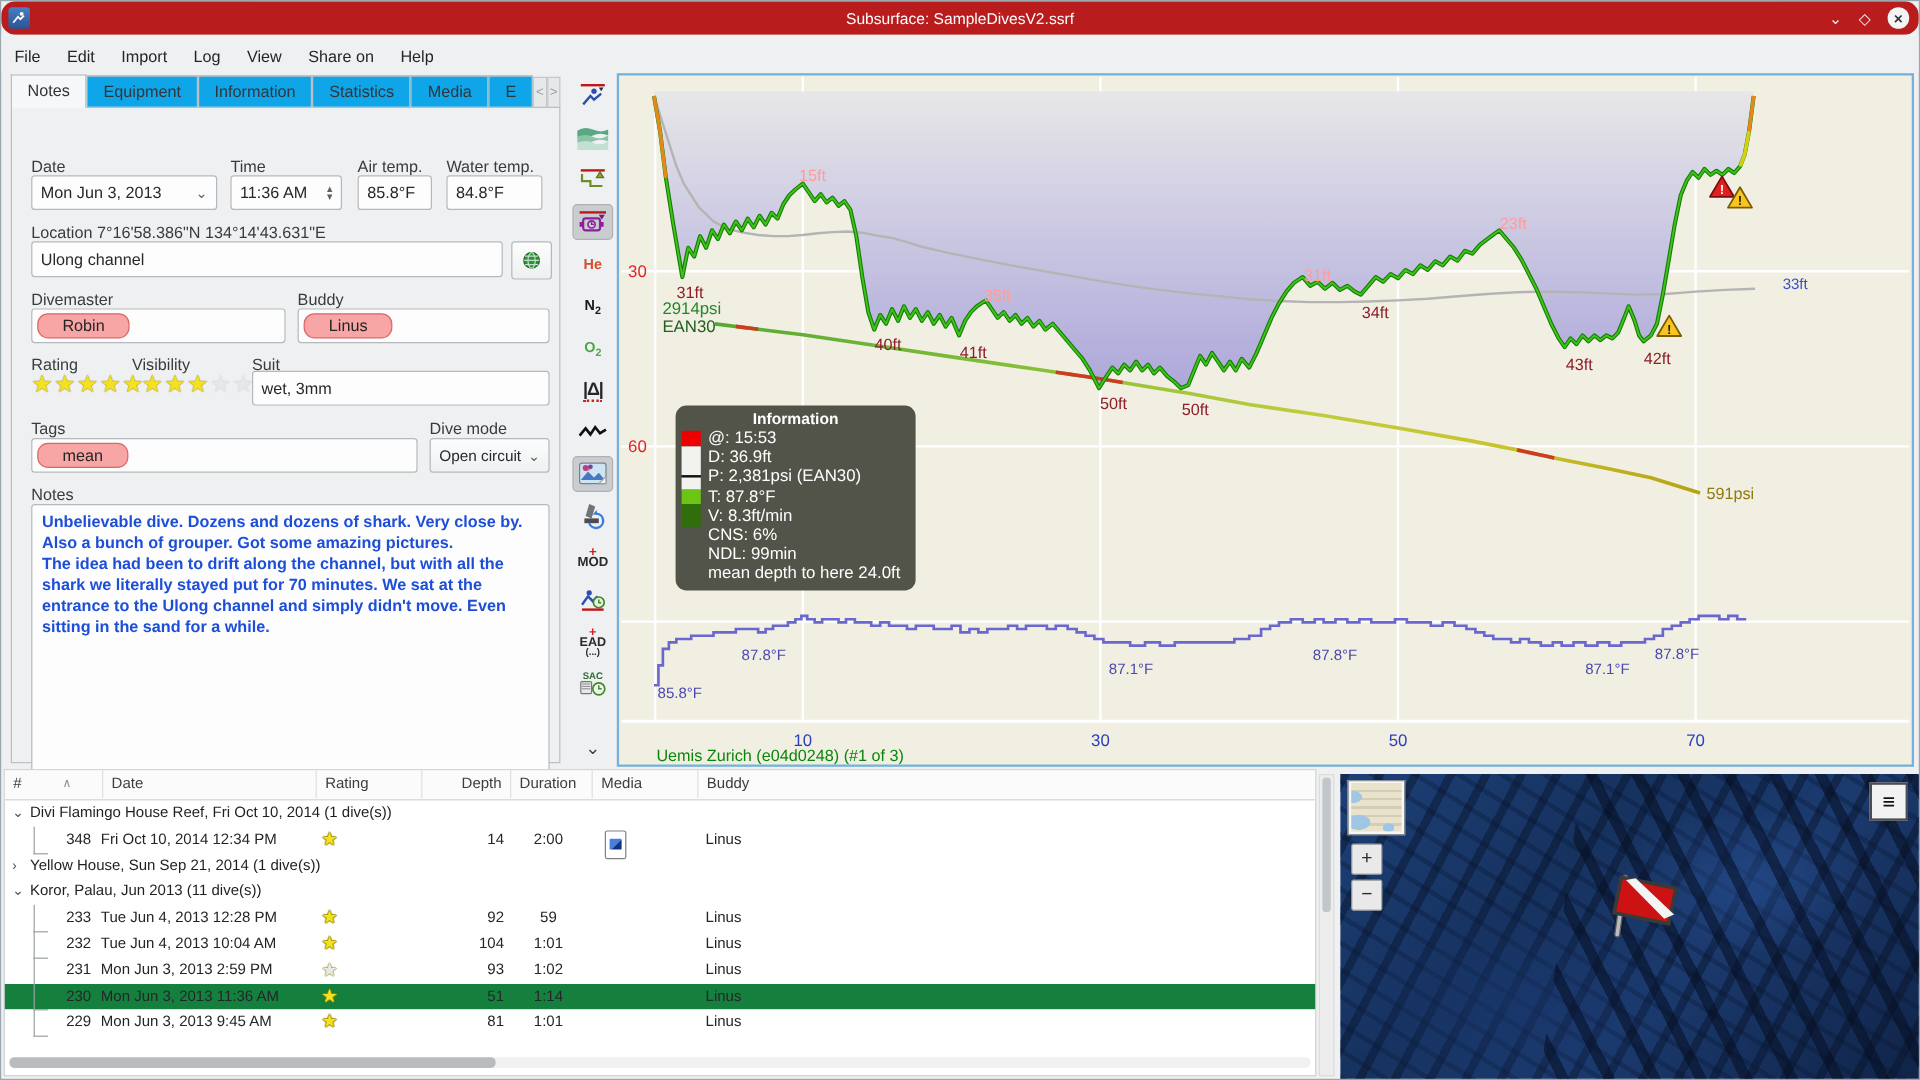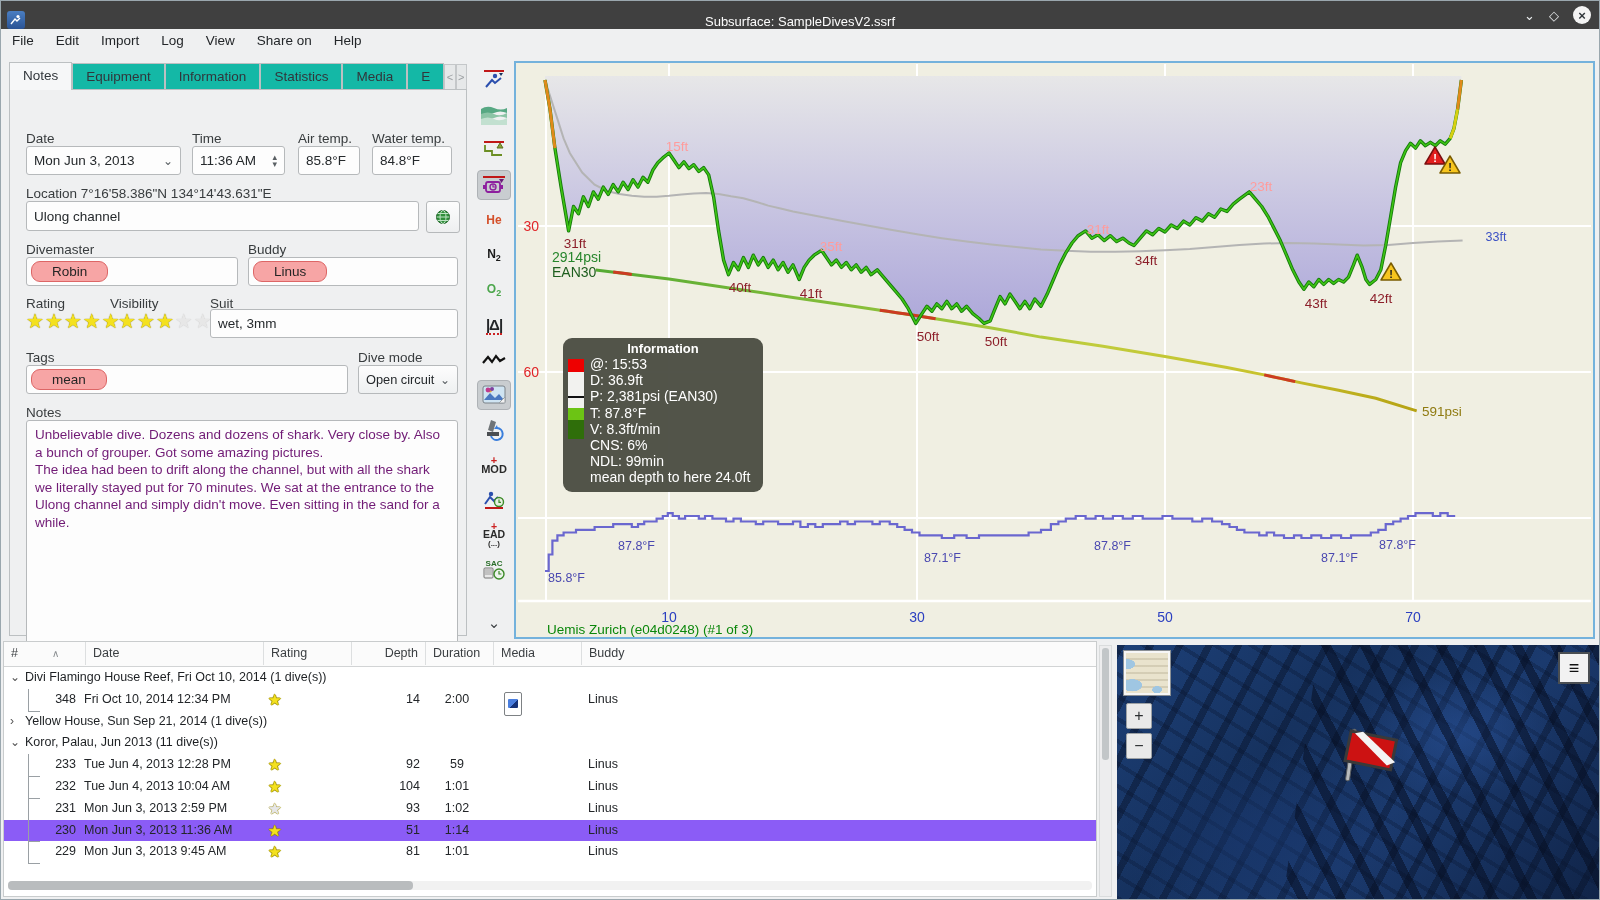--- a/index.html
+++ b/index.html
@@ -1,52 +1,52 @@
 <!DOCTYPE html>
 <html><head>
 <meta charset="utf-8">
 <style>
   html,body{margin:0;padding:0;background:#cfd2d4;}
   #app{position:relative;width:1600px;height:900px;background:#eff0f1;
        font-family:"Liberation Sans",sans-serif;overflow:hidden;color:#232629;
        border:1px solid #9aa7ae;box-sizing:border-box;}
   
-  .titlebar{position:absolute;left:0;top:0;width:100%;height:28px;background:#404040;
-            display:flex;align-items:flex-end;color:#fcfcfc;font-size:13px;}
+  .titlebar{position:absolute;left:0;top:0;width:100%;height:28px;background:#b91c1c;
+            display:flex;align-items:center;color:#fcfcfc;font-size:13px;border-radius:12px;}
   .titlebar .appicon{width:18px;height:18px;margin-left:6px;border-radius:3px;
             background:linear-gradient(180deg,#4a7ec2,#2a5394);display:flex;align-items:center;justify-content:center;}
   .titlebar .title{position:absolute;left:0;right:0;text-align:center;pointer-events:none;}
   .winctl{position:absolute;right:8px;top:0;height:28px;display:flex;align-items:center;gap:14px;}
   .winctl .wbtn{color:#eceff0;font-size:13px;cursor:default;}
   .winctl .closebtn{width:18px;height:18px;border-radius:50%;background:#f4f4f4;color:#30363a;
             display:flex;align-items:center;justify-content:center;font-size:13px;font-weight:bold;}
   
   .menubar{position:absolute;left:0;top:28px;width:100%;height:30px;background:#eff0f1;
-           display:flex;align-items:flex-start;font-size:13.5px;}
+           display:flex;align-items:flex-end;font-size:13.5px;}
   .menubar .mi{padding:4px 11px;color:#232629;}
   
   .leftpanel{position:absolute;left:8px;top:62px;width:458px;height:573px;}
   .tabsrow{position:absolute;left:0;top:0;width:100%;height:27px;display:flex;align-items:flex-end;}
-  .tab{height:26px;line-height:25px;padding:0 13px;font-size:13.5px;background:#14b8a6;
+  .tab{height:26px;line-height:25px;padding:0 13px;font-size:13.5px;background:#0ea5e9;
        border:1px solid #bcc0c2;border-bottom:none;color:#31363b;white-space:nowrap;}
   .tab.active{background:#f6f7f8;height:27px;line-height:26px;border-top:1px solid #bcc0c2;position:relative;z-index:2;}
   .tabscroll{width:16px;height:24px;font-size:11px;color:#9a9ea1;display:flex;align-items:center;justify-content:center;background:#e6e8e9;border:1px solid #c4c7c9;}
   .formframe{position:absolute;left:0;top:26px;right:0;bottom:0;border:1px solid #bcc0c2;background:#eff0f1;}
   .flabel{position:absolute;font-size:13.5px;color:#383c3e;white-space:nowrap;}
   .field{position:absolute;background:#fdfdfd;border:1px solid #b6b9bb;border-radius:3px;
          font-size:13.5px;display:flex;align-items:center;padding:0 7px;box-sizing:border-box;color:#25292c;}
   .field .arrow{margin-left:auto;color:#5a6064;font-size:12px;}
   .spinner{margin-left:auto;display:flex;flex-direction:column;line-height:7px;font-size:9px;color:#5a6064;}
   .pill{display:inline-block;background:#f7a5a5;border:1px solid #dd6666;border-radius:9px;
         padding:0px 20px;font-size:13.5px;color:#252525;line-height:19px;}
   .stars{position:absolute;display:flex;gap:1px;font-size:20px;line-height:20px;}
   .star-on{color:#f4e11f;text-shadow:0 0 1px #9a8c00,0 0 1px #9a8c00;}
   .star-off{color:#e7e7e7;text-shadow:0 0 1px #bfbfbf;}
   .notesarea{position:absolute;background:#fdfdfd;border:1px solid #b6b9bb;border-radius:3px;
-             font-size:13.5px;line-height:17.5px;padding:5px 8px;box-sizing:border-box;white-space:pre-wrap;color:#701a75;}
+             font-size:13.5px;line-height:17.5px;padding:5px 8px;box-sizing:border-box;white-space:pre-wrap;color:#1d4ed8;font-weight:bold;}
   .globebtn{position:absolute;width:32px;height:30px;border:1px solid #b6b9bb;border-radius:3px;
             background:linear-gradient(180deg,#fdfdfd,#eeeff0);display:flex;align-items:center;justify-content:center;}
   
   .vtoolbar{position:absolute;left:470px;top:62px;width:46px;height:578px;display:flex;flex-direction:column;
             align-items:center;gap:5px;padding-top:2px;}
   .tbtn{width:34px;height:30px;border-radius:4px;display:flex;align-items:center;justify-content:center;flex:none;}
   .tbtn.sel{background:#c9cdd0;border:1px solid #aeb2b6;box-sizing:border-box;}
   .tbtxt{font-size:12px;font-weight:bold;}
   .tbtxt sub{font-size:9px;}
   
@@ -60,21 +60,21 @@
   .ilegend{position:absolute;left:5px;top:21px;width:16px;}
   .ilegend div{width:16px;}
   
   .divelist{position:absolute;left:2px;top:640px;width:1094px;height:256px;background:#fff;
             border:1px solid #c9cccd;box-sizing:border-box;font-size:12.5px;}
   .dlheader{position:relative;height:24px;background:#fbfbfb;border-bottom:1px solid #d2d4d5;}
   .hcell{position:absolute;top:0;height:23px;line-height:23px;padding-left:7px;color:#3a3e41;
          border-right:1px solid #dddfe0;box-sizing:border-box;}
   .dlrows{position:relative;}
   .dlrow{position:relative;height:21.8px;line-height:21.8px;white-space:nowrap;}
-  .dlrow.sel{background:#8b5cf6;}
+  .dlrow.sel{background:#15803d;}
   .dlrow span{position:absolute;top:0;height:100%;}
   .caret{left:6px;color:#555;font-size:12px;}
   .grplabel{left:21px;color:#1d2023;}
   .treetick{left:24px;top:0;width:11px;height:52%;border-left:1px solid #9aa0a4;border-bottom:1px solid #9aa0a4;}
   .c-num{left:40px;width:32px;text-align:right;}
   .c-date{left:80px;}
   .c-stars{left:264px;display:flex;align-items:center;gap:0px;font-size:15px;}
   .c-depth{left:350px;width:66px;text-align:right;}
   .c-dur{left:420px;width:66px;text-align:center;}
   .c-media{left:500px;display:flex;align-items:center;}

